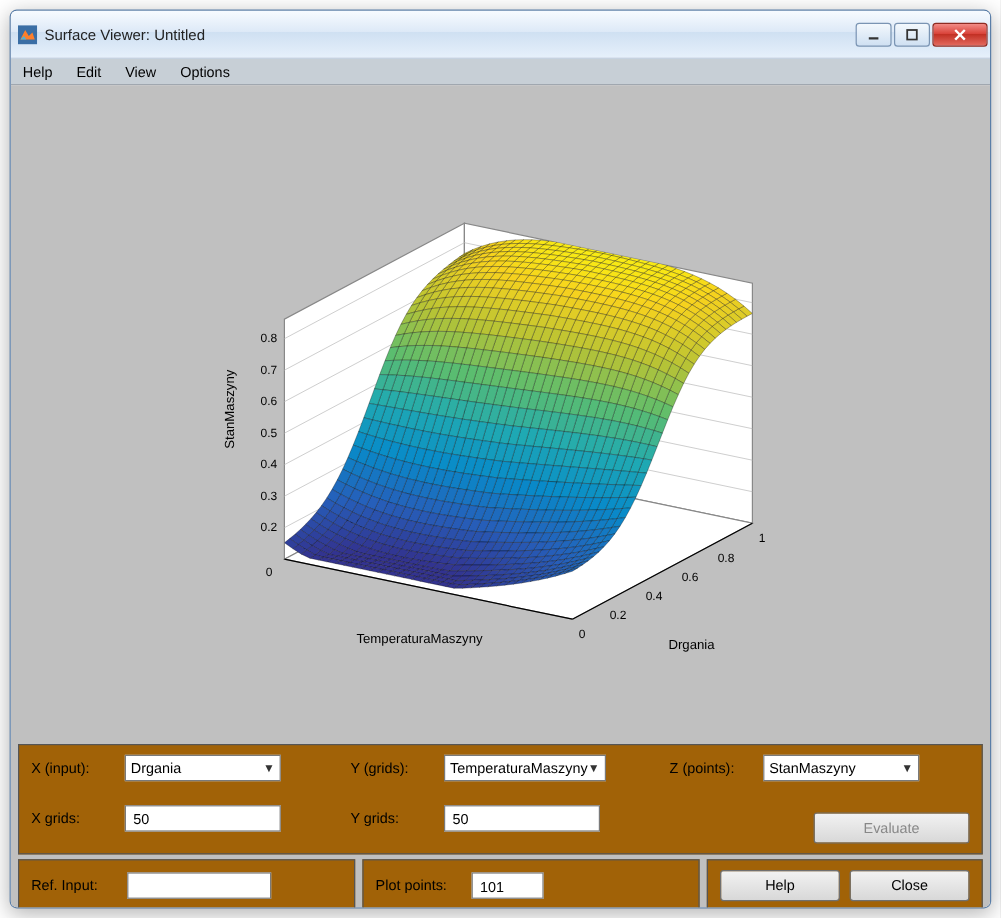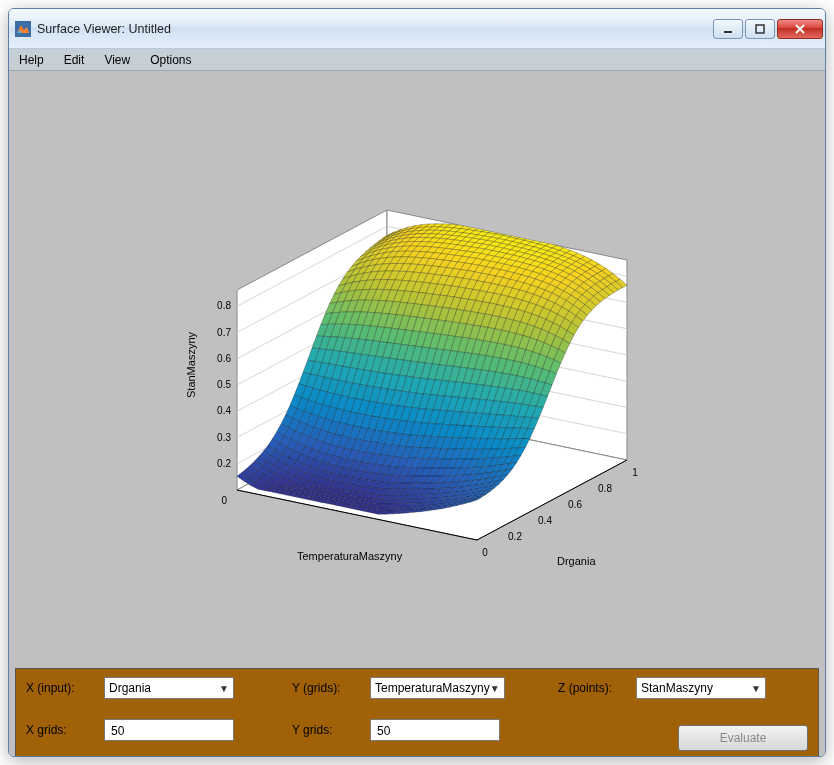--- a/index.html
+++ b/index.html
@@ -1415,16 +1415,38 @@
             </div>
         </div>
         <div class="cell" style="justify-content:flex-end;margin-top:16px;">
           <div class="btn disabled">
               <span>Evaluate</span>
             </div>
         </div>
       </div>
     </div>
 
+    <div class="panel-row">
+      <div class="panel">
+        <span class="lbl">Ref. Input:</span>
+        <div class="txt" style="min-width:120px;">
+            <span></span>
+          </div>
+      </div>
+      <div class="panel">
+        <span class="lbl">Plot points:</span>
+        <div class="txt sm">
+            <span>101</span>
+          </div>
+      </div>
+      <div class="panel btns" style="gap:8px;">
+        <div class="btn" style="min-width:100px;">
+            <span>Help</span>
+          </div>
+        <div class="btn" style="min-width:100px;">
+            <span>Close</span>
+          </div>
+      </div>
+    </div>
 
 
   </div>
 </div>
 
 </body></html>

